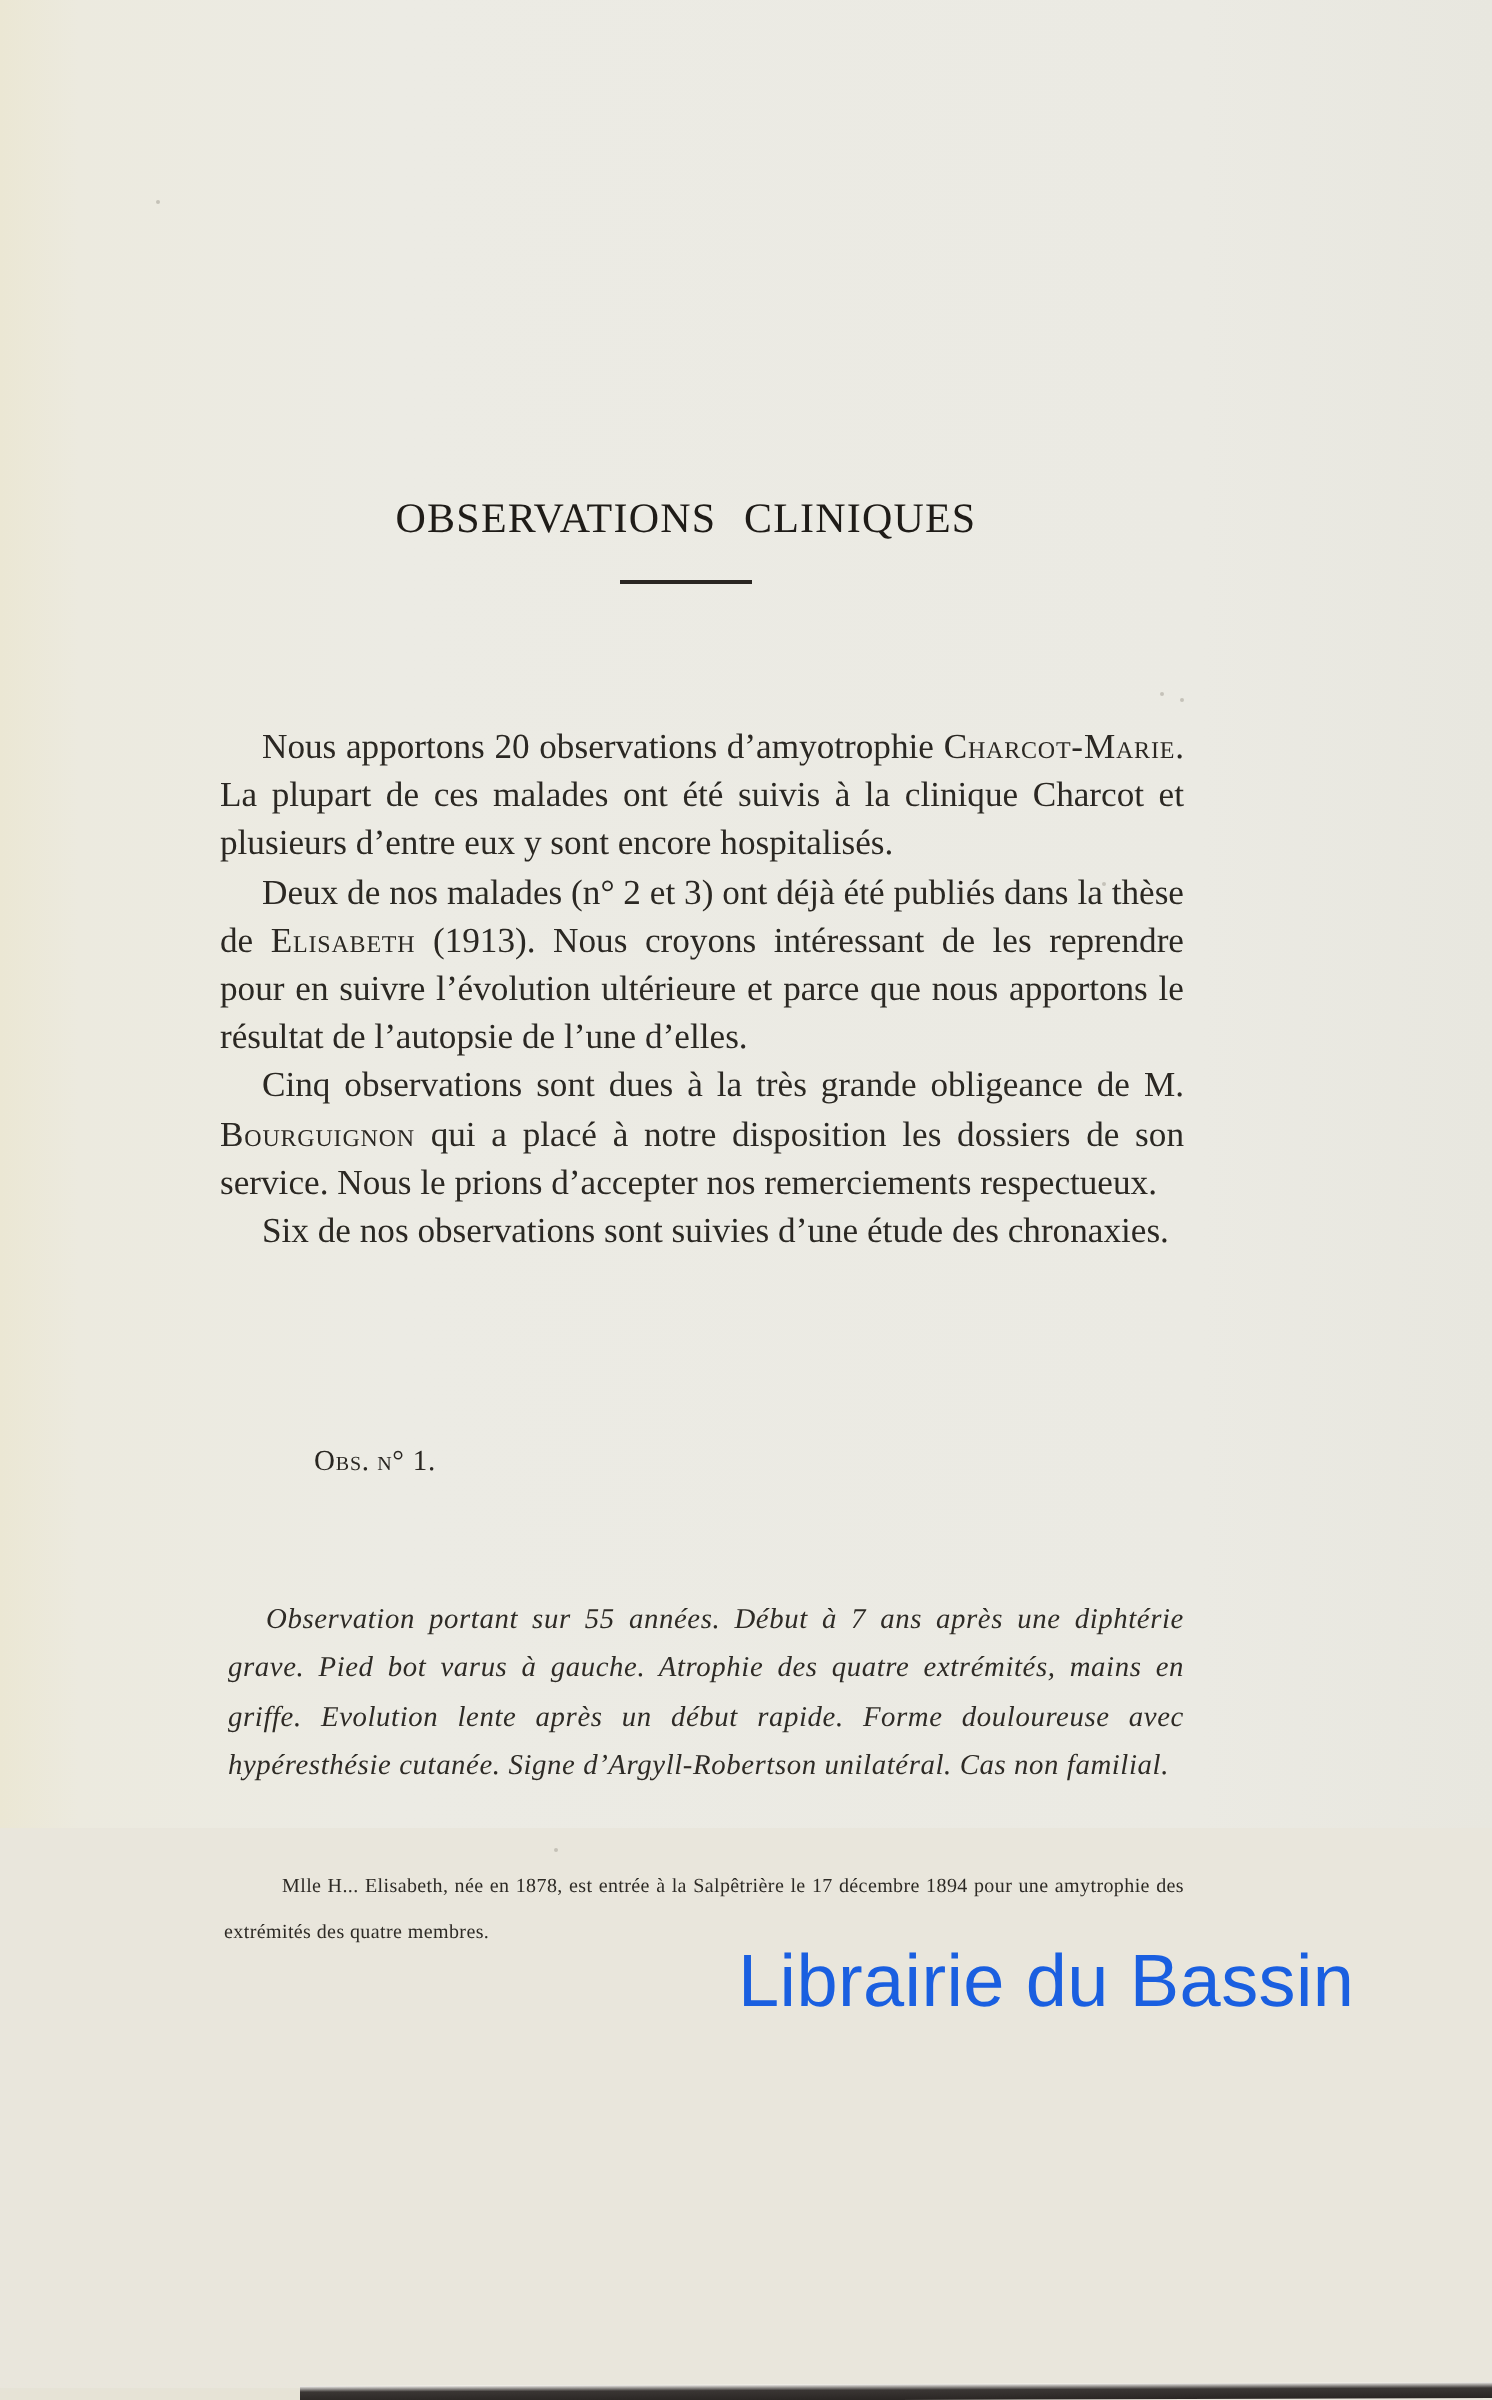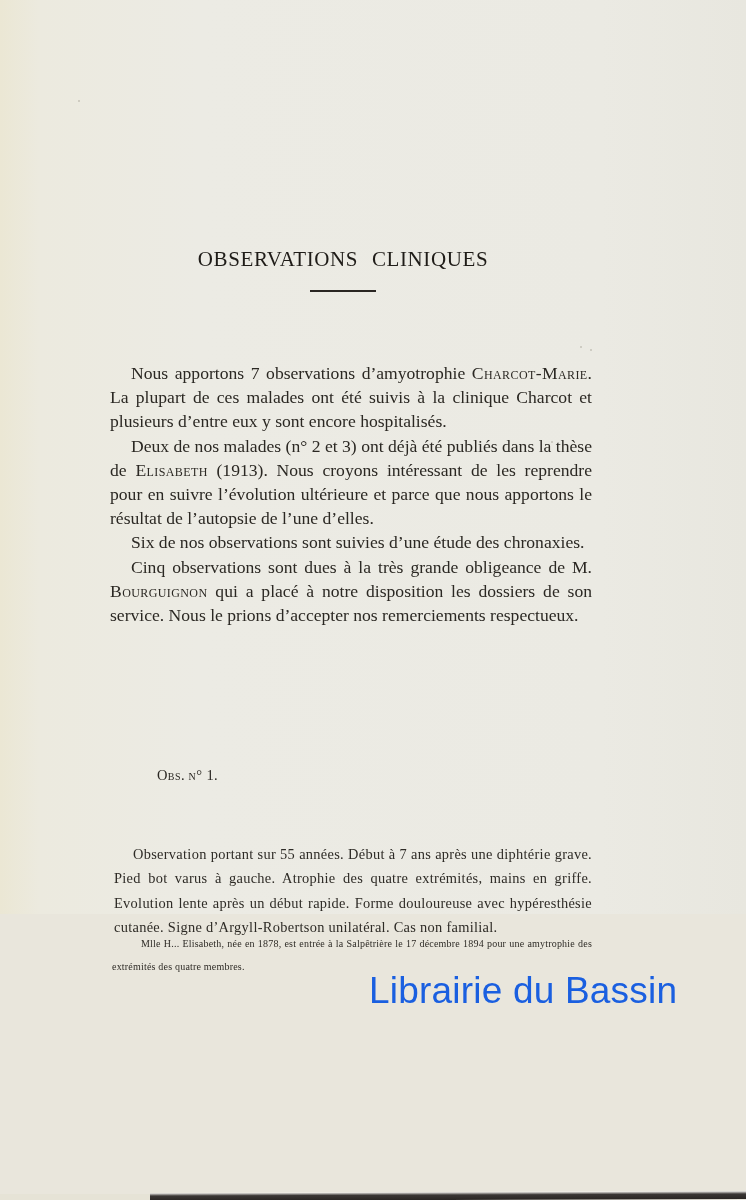--- a/index.html
+++ b/index.html
@@ -71,35 +71,35 @@
       text-indent: 21px;
     }
     .sc {
       font-variant: small-caps;
       letter-spacing: 0.4px;
     }
 
     .obs-heading {
       position: absolute;
       left: 157px;
-      top: 767px;
+      top: 723px;
       font-size: 14.5px;
       color: #2a2722;
     }
     .obs-summary {
       position: absolute;
       left: 114px;
       width: 478px;
       top: 798px;
       font-size: 14.4px;
       line-height: 24.3px;
+      font-style: italic;
       text-align: justify;
       color: #2e2b26;
       letter-spacing: 0.3px;
-      margin-top: 44px;
     }
     .obs-summary p { margin: 0; text-indent: 19px; }
 
     .obs-detail {
       position: absolute;
       left: 112px;
       width: 480px;
       top: 933px;
       font-size: 10px;
       line-height: 22.8px;
@@ -129,24 +129,24 @@
   </style>
 </head>
 <body>
 
 <div class="page">
 
   <div class="title">OBSERVATIONS CLINIQUES</div>
   <div class="title-rule"></div>
 
   <div class="body-text">
-    <p><span>Nous apportons 7 observations d’amyotrophie </span><span class="sc">Charcot-Marie</span><span>. La plupart de ces malades ont été suivis à la clinique Charcot et plusieurs d’entre eux y sont encore hospitalisés.</span></p>
+    <p><span>Nous apportons 20 observations d’amyotrophie </span><span class="sc">Charcot-Marie</span><span>. La plupart de ces malades ont été suivis à la clinique Charcot et plusieurs d’entre eux y sont encore hospitalisés.</span></p>
     <p><span>Deux de nos malades (n° 2 et 3) ont déjà été publiés dans la thèse de </span><span class="sc">Elisabeth</span><span> (1913). Nous croyons intéressant de les reprendre pour en suivre l’évolution ultérieure et parce que nous apportons le résultat de l’autopsie de l’une d’elles.</span></p>
+    <p><span>Cinq observations sont dues à la très grande obligeance de M. </span><span class="sc">Bourguignon</span><span> qui a placé à notre disposition les dossiers de son service. Nous le prions d’accepter nos remerciements respectueux.</span></p>
     <p><span>Six de nos observations sont suivies d’une étude des chronaxies.</span></p>
-    <p><span>Cinq observations sont dues à la très grande obligeance de M. </span><span class="sc">Bourguignon</span><span> qui a placé à notre disposition les dossiers de son service. Nous le prions d’accepter nos remerciements respectueux.</span></p>
   </div>
 
   <div class="obs-heading">
     <span class="sc">Obs.</span>
     <span class="sc">n° 1.</span>
   </div>
 
   <div class="obs-summary">
     <p>Observation portant sur 55 années. Début à 7 ans après une diphtérie grave. Pied bot varus à gauche. Atrophie des quatre extrémités, mains en griffe. Evolution lente après un début rapide. Forme douloureuse avec hypéresthésie cutanée. Signe d’Argyll-Robertson unilatéral. Cas non familial.</p>
   </div>

